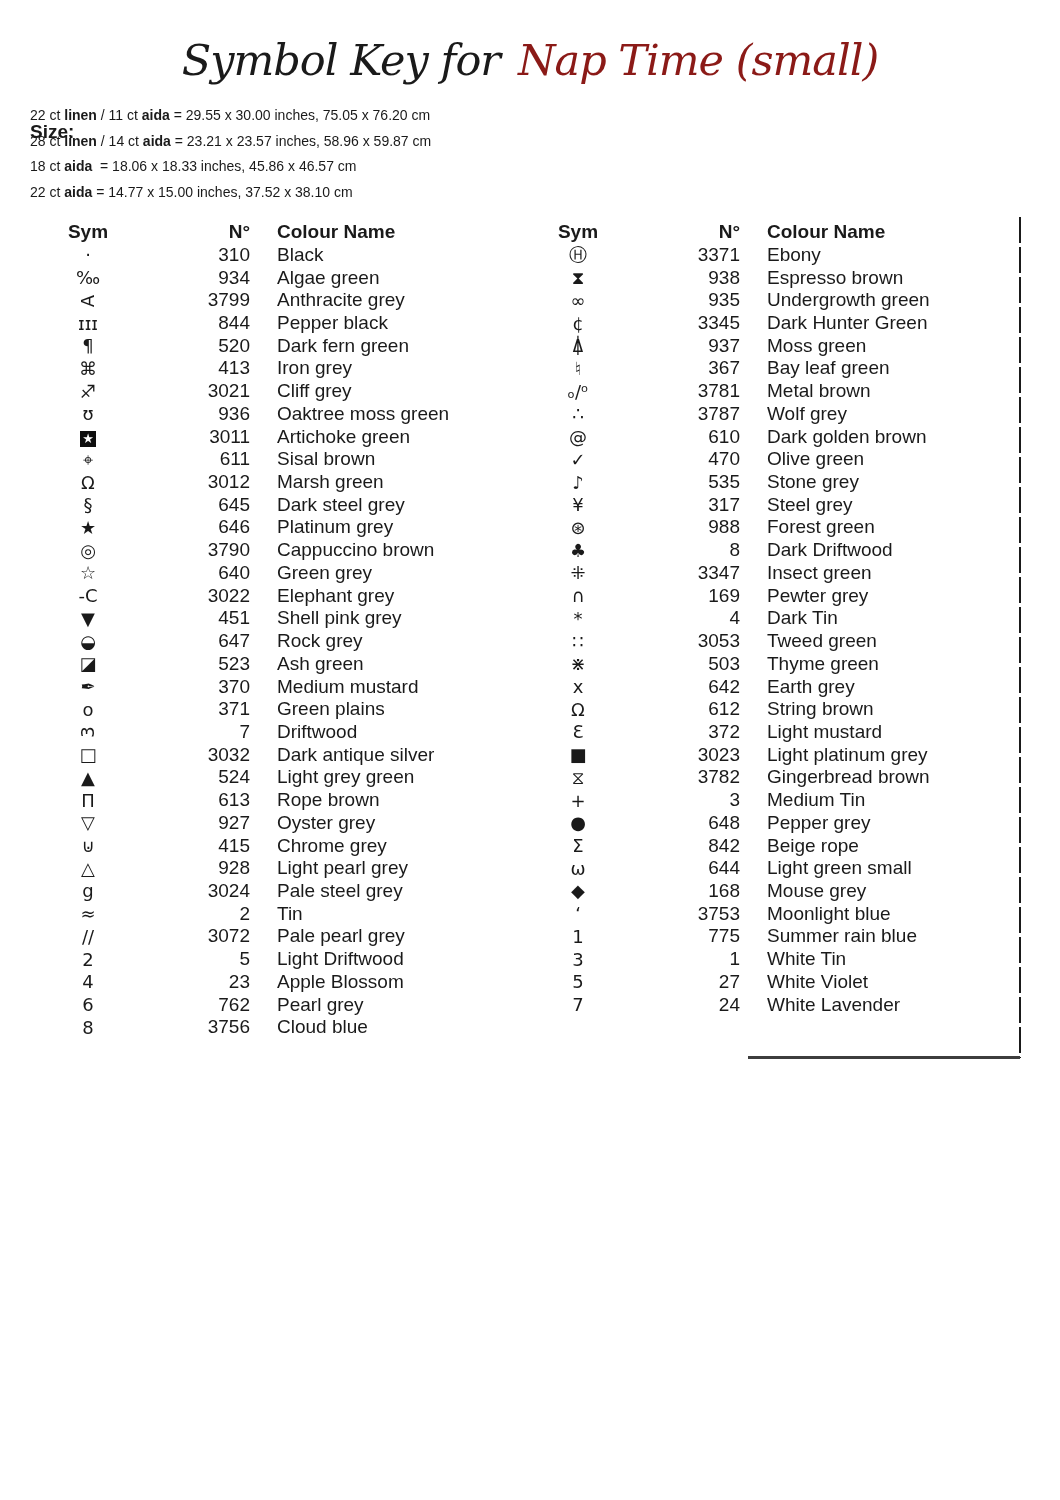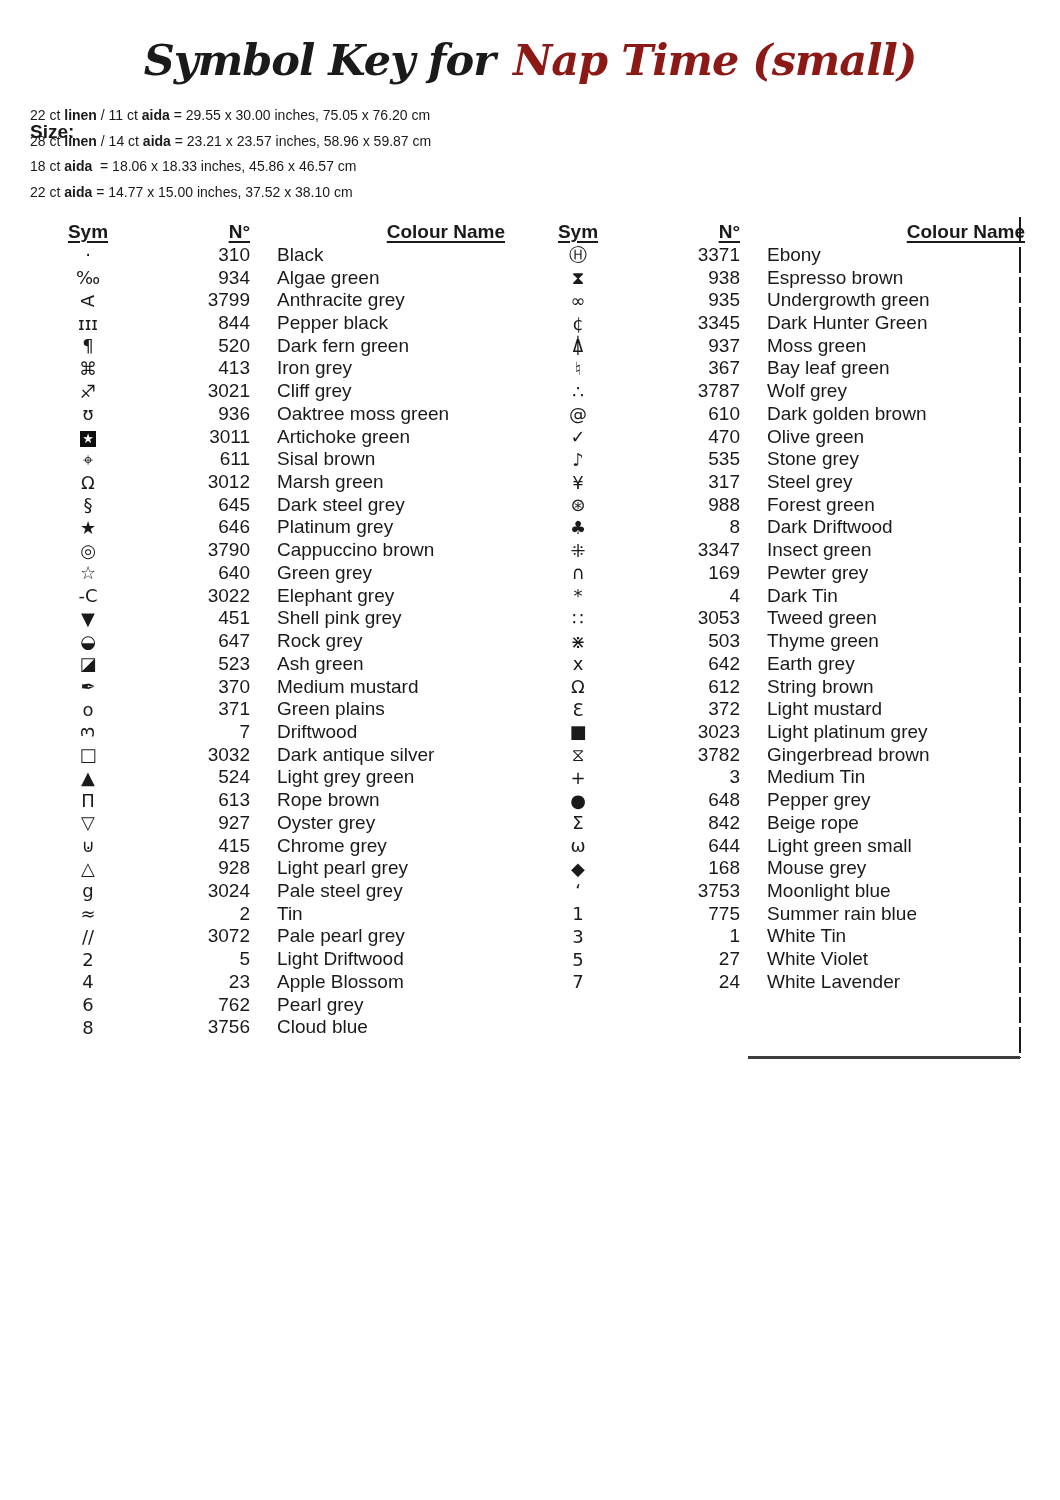--- a/index.html
+++ b/index.html
@@ -2,50 +2,50 @@
 <html><head>
 <meta charset="utf-8">
 <style>
   html,body{margin:0;padding:0;background:#ffffff;}
   .page{
     position:relative;width:1060px;height:1500px;background:#ffffff;
     font-family:"Liberation Sans",sans-serif;color:#1a1a1a;overflow:hidden;
   }
   .title{
     position:absolute;top:34px;left:0;width:1060px;text-align:center;
-    font-family:"DejaVu Serif",serif;font-style:italic;font-weight:bold;
+    font-family:"DejaVu Serif",serif;font-style:italic;font-weight:normal;
     font-size:43px;line-height:52px;white-space:nowrap;letter-spacing:-1px;
   }
   .title .t-red{margin-left:18px;}
   .fabric{
     position:absolute;top:95px;left:30px;font-size:19px;line-height:24px;white-space:pre;
   }
   .size-label{position:absolute;top:121px;left:30px;font-size:19px;font-weight:bold;}
   .size-lines{
     position:absolute;top:103px;left:30px;width:812px;text-align:left;
     font-size:14px;line-height:25.6px;white-space:pre;
   }
   .b{font-weight:bold;}
   .col{position:absolute;top:220px;}
   .col-left{left:60px;width:445px;}
   .col-right{left:550px;width:475px;}
   .thead,.trow{
     display:grid;grid-template-columns:56px 134px 1fr;align-items:center;font-size:19px;
   }
   .thead{font-weight:bold;height:23.5px;}
-  .thead .hd{text-decoration:underline;text-underline-offset:3px;text-decoration-thickness:2px;}
+  .thead .hd{text-underline-offset:3px;text-decoration-thickness:2px;}
   .trow{height:22.72px;}
   .cell-sym{text-align:center;font-family:"DejaVu Sans","DejaVu Sans Mono",sans-serif;font-size:18px;}
   .cell-sym .glyph{display:inline-block;line-height:1;}
   .cell-sym .inv{background:#0e0e0e;color:#ffffff;font-size:13px;line-height:16px;padding:0 2px;}
   .cell-num{text-align:right;}
   .cell-name{padding-left:27px;text-align:left;white-space:nowrap;}
   .hd-sym{text-align:center;}
   .hd-num{text-align:right;}
-  .hd-name{padding-left:27px;text-align:right;}
+  .hd-name{padding-left:27px;text-align:left;}
   .vline{
     position:absolute;left:1019px;top:217px;width:2px;height:841px;
     background:repeating-linear-gradient(180deg,#1a1a1a 0 26px,rgba(0,0,0,0) 26px 30px);
   }
   .hline{position:absolute;left:748px;top:1056px;width:272px;height:3px;background:#3d3d3d;}
 </style>
 </head>
 <body>
 
 <div class="page">
@@ -274,20 +274,25 @@
           <span class="cell-sym"><span class="glyph">⍋</span></span>
           <span class="cell-num">937</span>
           <span class="cell-name">Moss green</span>
         </div>
         <div class="trow">
           <span class="cell-sym"><span class="glyph">♮</span></span>
           <span class="cell-num">367</span>
           <span class="cell-name">Bay leaf green</span>
         </div>
         <div class="trow">
+          <span class="cell-sym"><span class="glyph">ₒ∕ᵒ</span></span>
+          <span class="cell-num">3781</span>
+          <span class="cell-name">Metal brown</span>
+        </div>
+        <div class="trow">
           <span class="cell-sym"><span class="glyph">∴</span></span>
           <span class="cell-num">3787</span>
           <span class="cell-name">Wolf grey</span>
         </div>
         <div class="trow">
           <span class="cell-sym"><span class="glyph">@</span></span>
           <span class="cell-num">610</span>
           <span class="cell-name">Dark golden brown</span>
         </div>
         <div class="trow">

